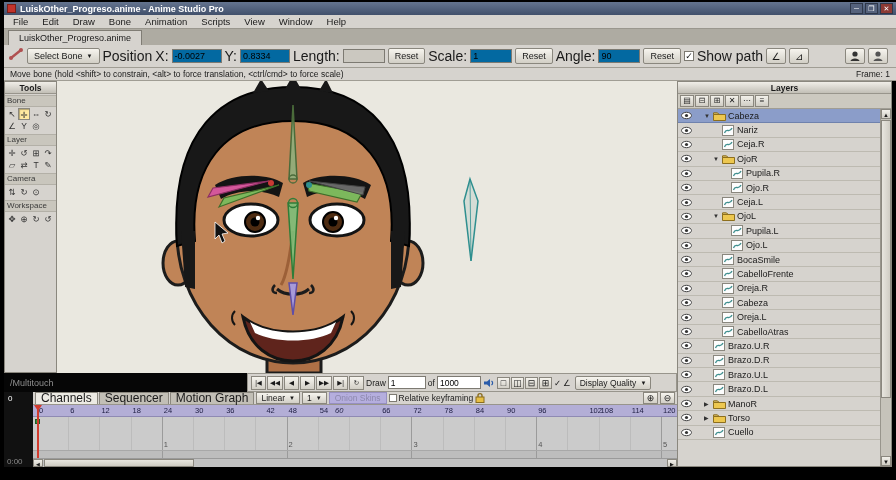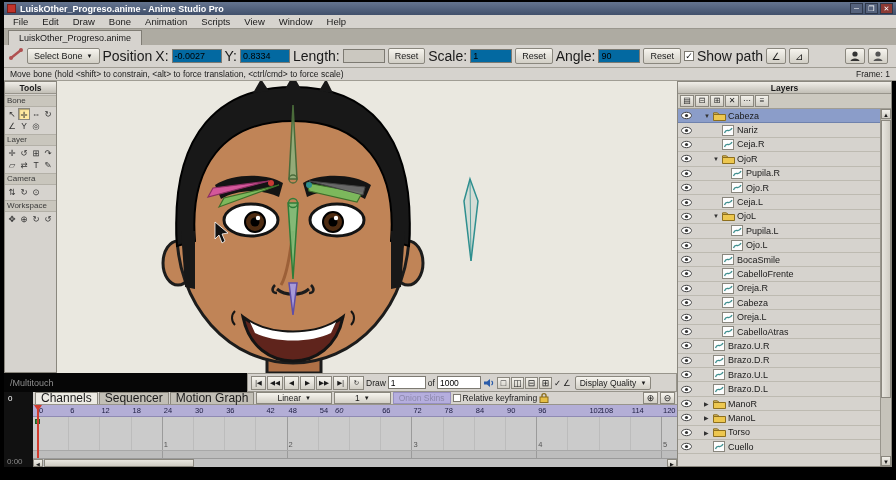--- a/index.html
+++ b/index.html
@@ -76,21 +76,21 @@
   .dq-btn { height:14px; font-size:8.5px; padding:0 4px; margin-left:2px; }
 
   
   .timeline { left:4px; top:392px; width:673px; height:75px; background:#c9c9c9; }
   .tl-channels { position:absolute; left:0; top:0; width:29px; height:75px; background:#111; }
   .tl-frame0 { color:#fff; font-size:8px; padding:2px 0 0 4px; }
   .tl-time { position:absolute; bottom:1px; left:3px; color:#8a8a8a; font-size:8px; }
   .tl-tabsrow { position:absolute; left:29px; right:0; top:0; height:13px; background:#d6d3ce; border-bottom:1px solid #98958c; display:flex; align-items:center; gap:2px; padding-left:2px; }
   .tl-tab { font-size:12px; height:12px; line-height:11px; padding:0 5px; background:#c2bfb6; border:1px solid #8a877e; border-bottom:none; }
   .tl-tab.active { background:#eceae3; }
-  .tl-dd { font-size:8.5px; height:12px; line-height:10px; padding:0 20px; background:linear-gradient(#f6f4ee,#d2cfc6); border:1px solid #8a877e; display:flex; align-items:center; }
+  .tl-dd { font-size:8.5px; height:12px; line-height:10px; padding:0 4px; background:linear-gradient(#f6f4ee,#d2cfc6); border:1px solid #8a877e; display:flex; align-items:center; }
   .tl-onion { font-size:8.5px; height:12px; line-height:11px; padding:0 5px; background:#b5aede; color:#8d89ad; border:1px solid #968fc0; }
   .tl-chk { width:8px; height:8px; background:#fff; border:1px solid #7d7a72; }
   .tl-chklabel { font-size:8.5px; }
   .tl-zoom { width:15px; height:12px; font-size:9px; line-height:11px; text-align:center; background:linear-gradient(#f6f4ee,#d2cfc6); border:1px solid #8a877e; }
   .tl-ruler { position:absolute; left:29px; right:0; top:13px; height:12px; background:#b3aed6; border-bottom:1px solid #8f8ab3; overflow:hidden; }
   .ruler-num { position:absolute; top:1px; font-size:7.5px; color:#1c1c40; }
   .tl-tracks { position:absolute; left:29px; right:0; top:25px; height:33px; background:#cbcbcb; overflow:hidden;
     background-image:repeating-linear-gradient(90deg,#9b9b9b 0 1px,transparent 1px 124.8px),repeating-linear-gradient(90deg,#bcbcbc 0 1px,transparent 1px 31.2px);
     background-position:4px 0,4px 0; }
   .sec-label { position:absolute; bottom:1px; font-size:7.5px; color:#555; }
@@ -639,37 +639,20 @@
         </span>
         <span class="l-indent" style="width: 9px;"></span>
         <span class="l-expand">▶</span>
         <span class="l-icon">
           <svg width="13" height="10" viewBox="0 0 13 10">
             <path d="M0.5,2 L4.5,2 L6,3.5 L12.5,3.5 L12.5,9.5 L0.5,9.5 Z" fill="#edc74f" stroke="#8d6f1e"></path>
             <path d="M0.5,3.5 L0.5,2 L4.5,2 L6,3.5 Z" fill="#f7de85" stroke="#8d6f1e"></path>
           </svg>
         </span>
         <span class="l-label">ManoR</span>
-      </div>
-      <div class="layer-row">
-        <span class="l-eye">
-          <svg width="11" height="9" viewBox="0 0 11 9">
-            <ellipse cx="5.5" cy="4.5" rx="5" ry="3.2" fill="#fff" stroke="#444"></ellipse>
-            <circle cx="5.5" cy="4.5" r="1.6" fill="#333"></circle>
-          </svg>
-        </span>
-        <span class="l-indent" style="width: 9px;"></span>
-        <span class="l-expand">▶</span>
-        <span class="l-icon">
-          <svg width="13" height="10" viewBox="0 0 13 10">
-            <path d="M0.5,2 L4.5,2 L6,3.5 L12.5,3.5 L12.5,9.5 L0.5,9.5 Z" fill="#edc74f" stroke="#8d6f1e"></path>
-            <path d="M0.5,3.5 L0.5,2 L4.5,2 L6,3.5 Z" fill="#f7de85" stroke="#8d6f1e"></path>
-          </svg>
-        </span>
-        <span class="l-label">ManoL</span>
       </div>
       <div class="layer-row">
         <span class="l-eye">
           <svg width="11" height="9" viewBox="0 0 11 9">
             <ellipse cx="5.5" cy="4.5" rx="5" ry="3.2" fill="#fff" stroke="#444"></ellipse>
             <circle cx="5.5" cy="4.5" r="1.6" fill="#333"></circle>
           </svg>
         </span>
         <span class="l-indent" style="width: 9px;"></span>
         <span class="l-expand">▶</span>

